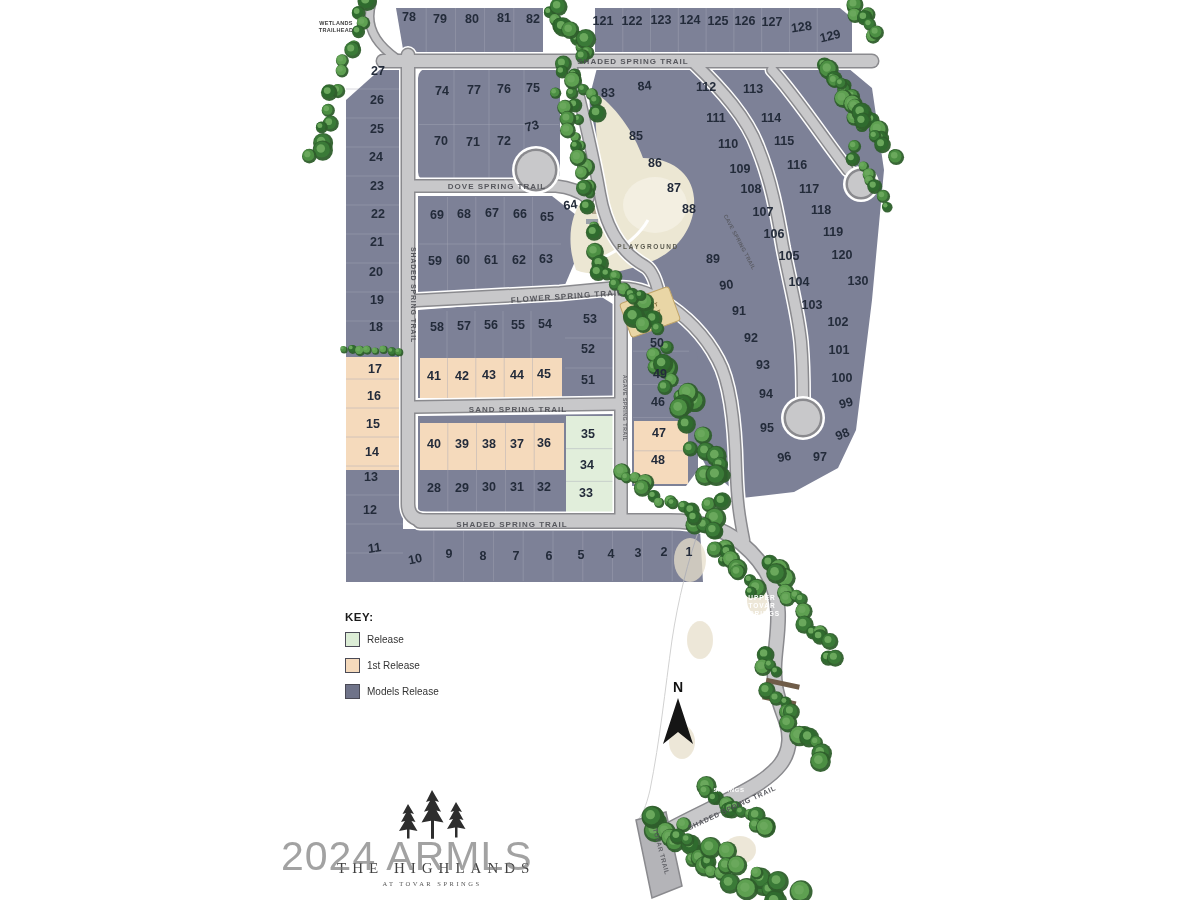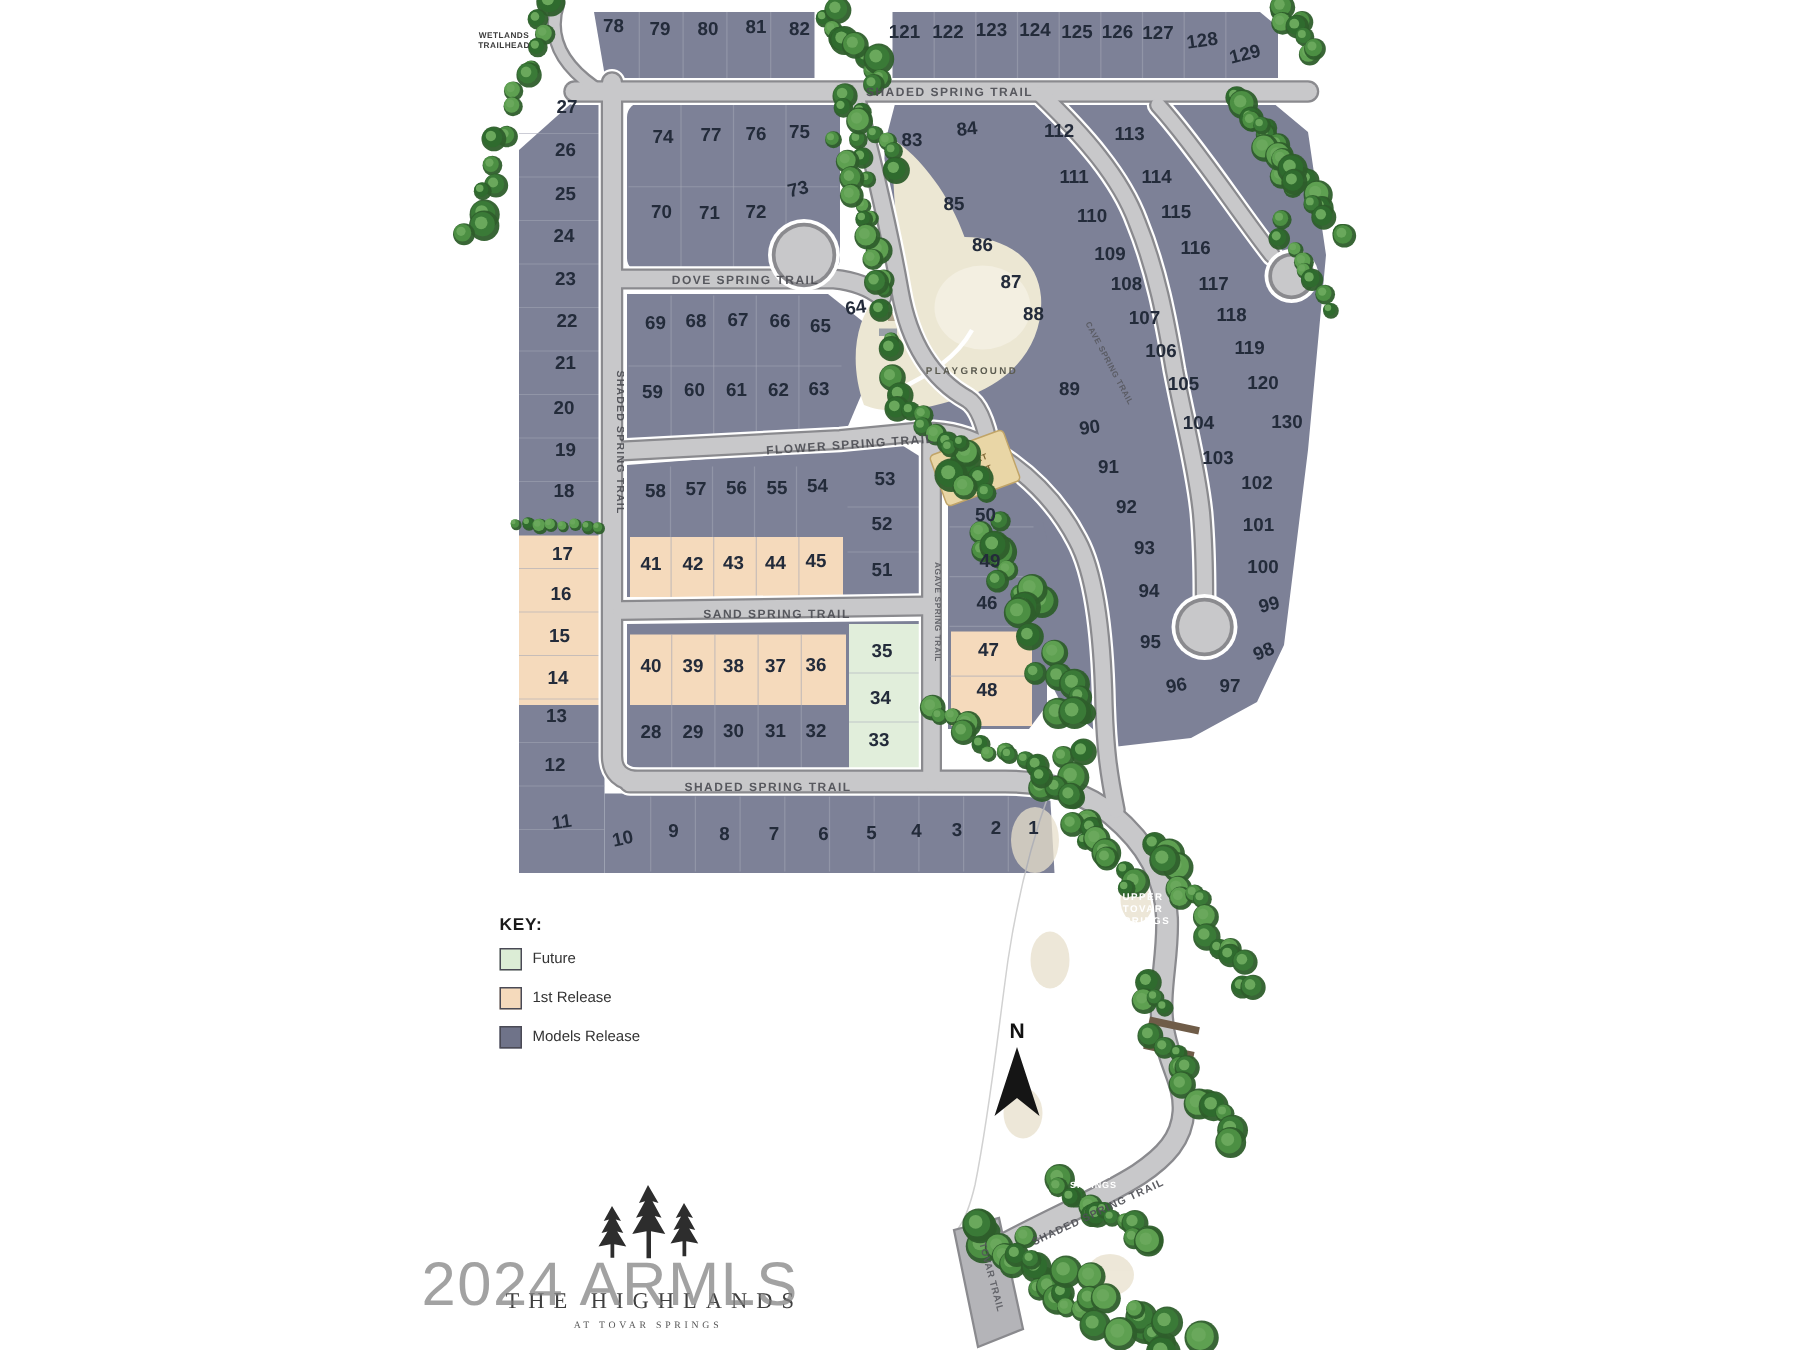--- a/index.html
+++ b/index.html
@@ -9,21 +9,21 @@
   .street{font:700 8px "Liberation Sans",sans-serif;fill:#4e4f55;letter-spacing:1px;opacity:.92;}
   .street-sm{font:700 5.5px "Liberation Sans",sans-serif;fill:#55565c;letter-spacing:.4px;opacity:.85;}
   .street-md{font:700 7px "Liberation Sans",sans-serif;fill:#4e4f55;letter-spacing:.8px;opacity:.92;}
   .poi{font:700 6.5px "Liberation Sans",sans-serif;fill:#5b5b50;letter-spacing:1.6px;}
   .poi-white{font:700 6.5px "Liberation Sans",sans-serif;fill:#ffffff;letter-spacing:1px;}
   .poi-white-sm{font:700 6px "Liberation Sans",sans-serif;fill:#ffffff;letter-spacing:.6px;}
   .wetl{font:700 5.5px "Liberation Sans",sans-serif;fill:#3c3c3c;letter-spacing:.3px;}
   .sport{font:700 5.5px "Liberation Sans",sans-serif;fill:#7a6330;letter-spacing:.4px;}
   .lotnum{font:700 12.5px "Liberation Sans",sans-serif;fill:#232b3a;}
   .north-n{font:700 14px "Liberation Sans",sans-serif;fill:#111;}
-  .key{position:absolute;left:333px;top:611px;}
+  .key{position:absolute;left:345px;top:611px;}
   .key-title{font-size:11.5px;font-weight:700;color:#1a1a1a;letter-spacing:.5px;margin-bottom:9px;}
   .key-row{display:flex;align-items:center;margin-bottom:11px;}
   .key-swatch{width:13px;height:13px;border:1.2px solid #4a4a55;margin-right:7px;flex:0 0 auto;}
   .key-label{font-size:10px;color:#333;}
   .logo{position:absolute;left:337px;top:786px;width:190px;text-align:center;}
   .logo-trees{display:block;margin:0 auto 2px auto;}
   .logo-name{font-family:"Liberation Serif",serif;font-size:15px;letter-spacing:6px;color:#3f3f3f;white-space:nowrap;}
   .logo-tagline{font-family:"Liberation Serif",serif;font-size:6.5px;letter-spacing:2.5px;color:#555;margin-top:3px;}
   .watermark{position:absolute;left:281px;top:833px;font-size:41px;color:#7f7f7f;opacity:.72;
              letter-spacing:1px;white-space:nowrap;z-index:5;}
@@ -1635,21 +1635,21 @@
   <g id="north-arrow">
     <text class="north-n" x="678" y="692">N</text>
     <path d="M 678,698 L 693,744 L 678,732 L 663,744 Z" fill="#151515"></path>
   </g>
 </svg>
 
 <div class="key">
   <div class="key-title">KEY:</div>
   <div class="key-row">
     <span class="key-swatch" style="background: rgb(220, 237, 214);"></span>
-    <span class="key-label">Future</span>
+    <span class="key-label">Release</span>
   </div>
   <div class="key-row">
     <span class="key-swatch" style="background: rgb(245, 218, 188);"></span>
     <span class="key-label">1st Release</span>
   </div>
   <div class="key-row">
     <span class="key-swatch" style="background: rgb(111, 115, 137);"></span>
     <span class="key-label">Models Release</span>
   </div>
 </div>

